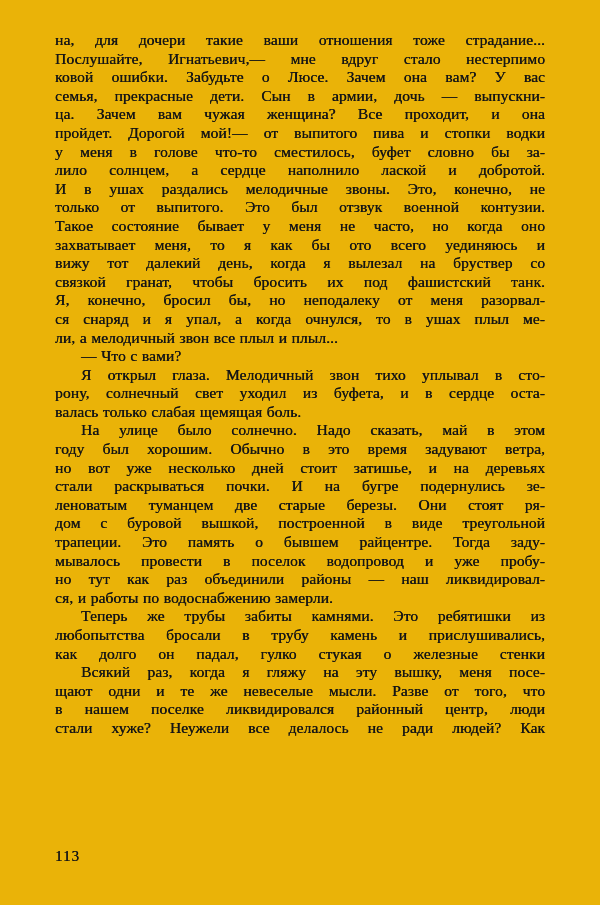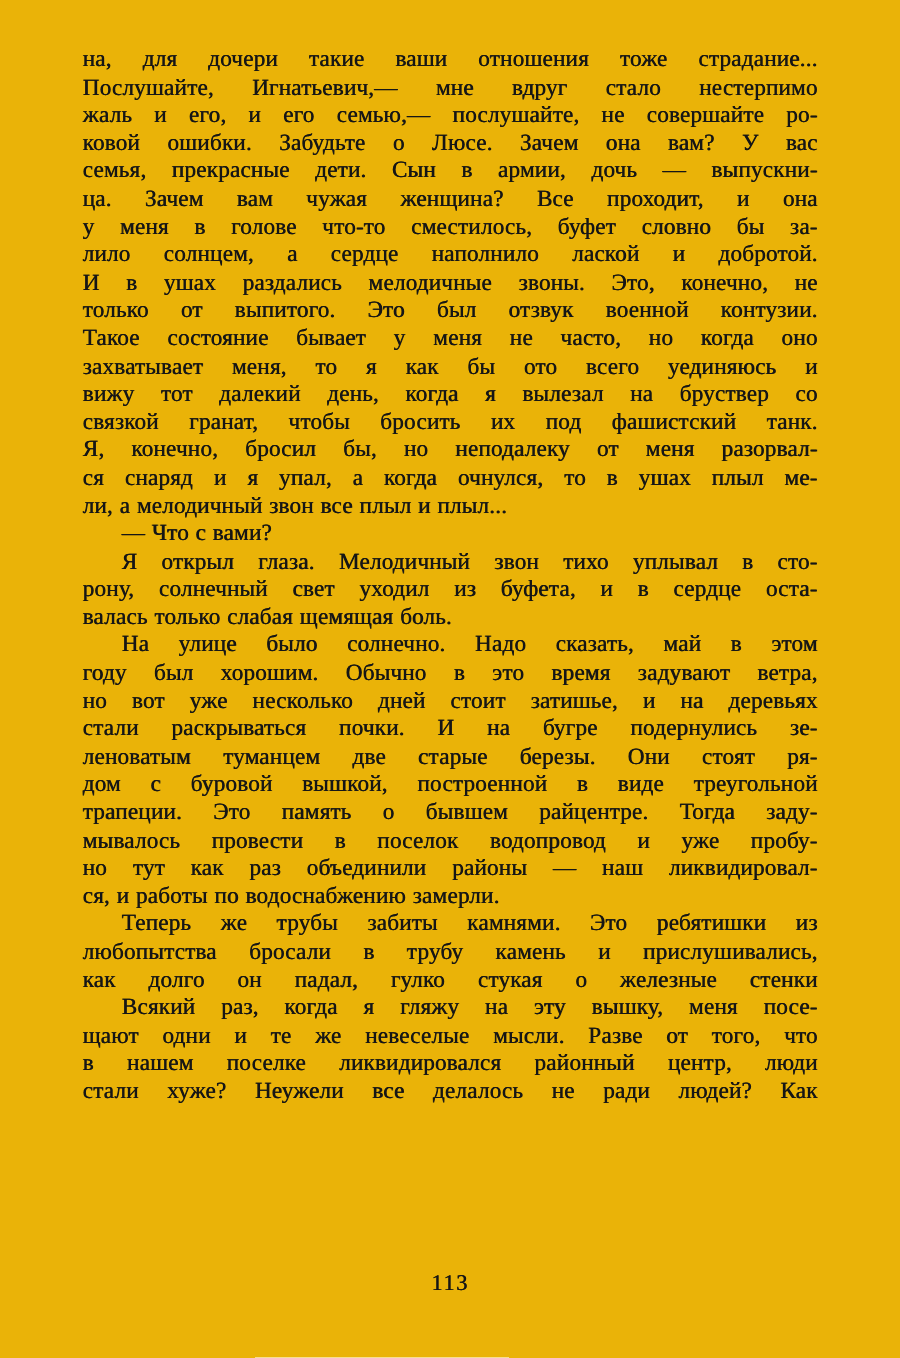--- a/index.html
+++ b/index.html
@@ -35,37 +35,37 @@
     
     text-shadow: 0.35px 0 0 currentColor;
   }
   .line.first { text-indent: 26px; }
   .line.last  { text-align-last: left; }
   .page-number {
     position: absolute;
     top: 848px;
     left: 55px;
     width: 490px;
-    text-align: center;
+    text-align: left;
     font-size: 15px;
     letter-spacing: 1px;
     text-shadow: 0.3px 0 0 currentColor;
   }
 </style>
 </head>
 <body>
 
 <div class="page">
   <div class="text-block">
       <div class="line">на, для дочери такие ваши отношения тоже страдание...</div>
       <div class="line">Послушайте, Игнатьевич,— мне вдруг стало нестерпимо</div>
-      <div class="line">жаль и его, и его семью,— послушайте, не совершайте ро-</div>
       <div class="line">ковой ошибки. Забудьте о Люсе. Зачем она вам? У вас</div>
       <div class="line">семья, прекрасные дети. Сын в армии, дочь — выпускни-</div>
       <div class="line">ца. Зачем вам чужая женщина? Все проходит, и она</div>
+      <div class="line">пройдет. Дорогой мой!— от выпитого пива и стопки водки</div>
       <div class="line">у меня в голове что-то сместилось, буфет словно бы за-</div>
       <div class="line">лило солнцем, а сердце наполнило лаской и добротой.</div>
       <div class="line">И в ушах раздались мелодичные звоны. Это, конечно, не</div>
       <div class="line">только от выпитого. Это был отзвук военной контузии.</div>
       <div class="line">Такое состояние бывает у меня не часто, но когда оно</div>
       <div class="line">захватывает меня, то я как бы ото всего уединяюсь и</div>
       <div class="line">вижу тот далекий день, когда я вылезал на бруствер со</div>
       <div class="line">связкой гранат, чтобы бросить их под фашистский танк.</div>
       <div class="line">Я, конечно, бросил бы, но неподалеку от меня разорвал-</div>
       <div class="line">ся снаряд и я упал, а когда очнулся, то в ушах плыл ме-</div>

